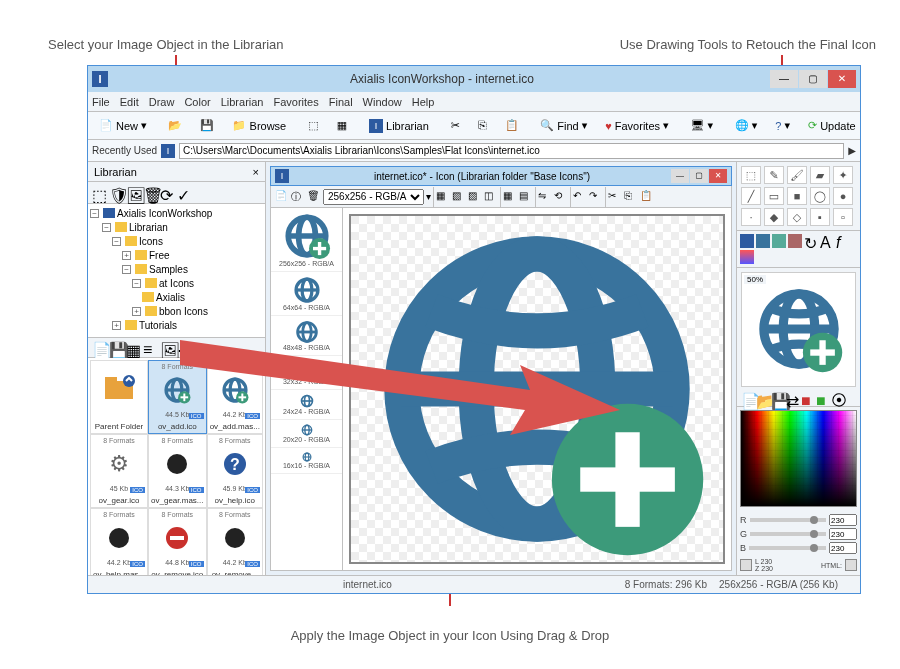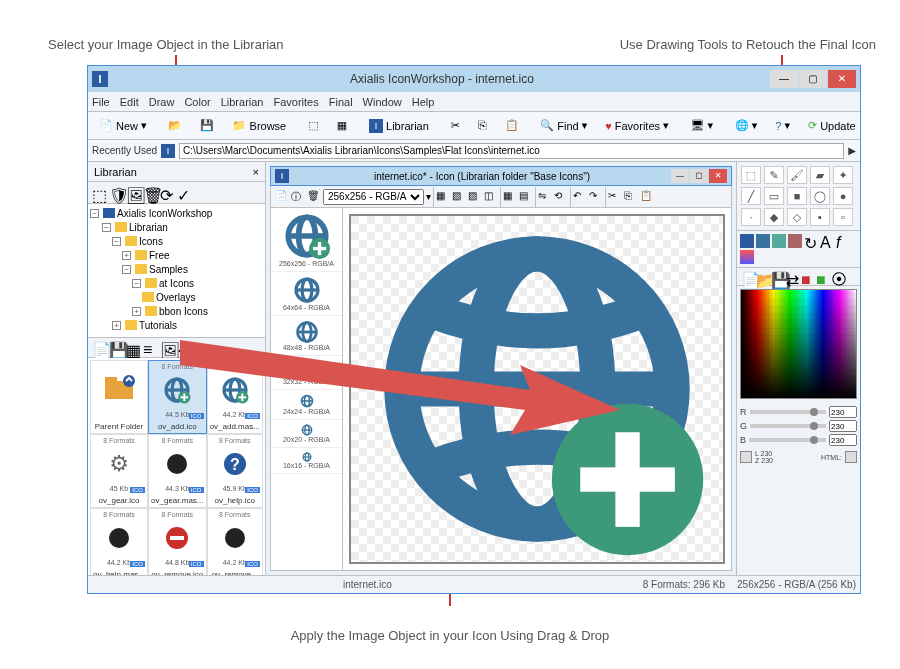--- a/index.html
+++ b/index.html
@@ -65,21 +65,21 @@
 .preview .zoom{position:absolute;top:2px;left:2px;font-size:8px;background:#f0f4f8;padding:0 3px}
 .palette-tools{height:18px;padding:0 4px;display:flex;gap:3px;align-items:center;border-bottom:1px solid #c0c0c0}
 .palette-tools .ic{width:12px;height:12px;cursor:pointer}
 .palette{height:110px;margin:3px;background:linear-gradient(90deg,#000,#f00,#ff0,#0f0,#0ff,#00f,#f0f,#fff),linear-gradient(#fff,#000);background-blend-mode:multiply;border:1px solid #888;cursor:crosshair;position:relative}
 .palette::before{content:"";position:absolute;inset:0;background:repeating-linear-gradient(0deg,transparent 0 6px,rgba(0,0,0,.05) 6px 7px),repeating-linear-gradient(90deg,transparent 0 6px,rgba(0,0,0,.05) 6px 7px)}
 .rgb{padding:3px;font-size:9px;color:#444}
 .rgb-row{display:flex;align-items:center;gap:3px;height:14px}
 .rgb-row .sld{flex:1;height:4px;background:#ccc;position:relative}
 .rgb-row .knob{width:8px;height:8px;background:#888;border-radius:50%;position:absolute;right:8px;top:-2px}
 .rgb-row input{width:28px;font-size:8px;height:12px}
-.statusbar{height:18px;background:#f0f4f8;border-top:1px solid #c0c0c0;display:flex;align-items:center;font-size:10px;color:#555;padding:0 4px}
+.statusbar{height:18px;background:#f0f4f8;border-top:1px solid #c0c0c0;display:flex;align-items:center;font-size:10px;color:#555;padding:0 22px}
 .statusbar span:first-child{flex:1;text-align:center}
 .arrow{position:absolute;pointer-events:none;z-index:50}
 </style>
 </head>
 <body>
 
 <div class="annotation" style="left:48px;top:37px">Select your Image Object in the Librarian</div>
 <div class="annotation" style="right:24px;top:37px;text-align:center">Use Drawing Tools to Retouch the Final Icon</div>
 <div class="annotation" style="left:0;right:0;top:628px;text-align:center">Apply the Image Object in your Icon Using Drag &amp; Drop</div>
 <div class="anno-line" style="left:175px;top:55px;height:250px"></div>
@@ -233,21 +233,21 @@
             </div>
             <div class="tree-row">
               <span class="ind" style="width:40px"></span>
               <span class="tog">−</span>
               <span class="fld"></span>
               <span>at Icons</span>
             </div>
             <div class="tree-row">
               <span class="ind" style="width:50px"></span>
               <span class="fld"></span>
-              <span>Overlays</span>
+              <span>Axialis</span>
             </div>
             <div class="tree-row">
               <span class="ind" style="width:40px"></span>
               <span class="tog">+</span>
               <span class="fld"></span>
               <span>bbon Icons</span>
             </div>
             <div class="tree-row">
               <span class="ind" style="width:20px"></span>
               <span class="tog">+</span>
@@ -548,20 +548,35 @@
       <div class="shapetoolbar">
         <span class="sh" style="background:#2c5aa0"></span>
         <span class="sh" style="background:#39739d"></span>
         <span class="sh" style="background:#5a9"></span>
         <span class="sh" style="background:#a66"></span>
         <span class="sh">↻</span>
         <span class="sh">A</span>
         <span class="sh"><i>f</i></span>
         <span class="sh" style="background:linear-gradient(#f55,#55f)"></span>
       </div>
+      <div class="preview">
+        <span class="zoom">50%</span>
+        <svg viewBox="0 0 256 256" width="90" height="90">
+          <g fill="none" stroke="#39739d" stroke-width="26">
+            <circle cx="128" cy="128" r="100"></circle>
+              <ellipse cx="128" cy="128" rx="45" ry="100"></ellipse>
+            <line x1="28" y1="128" x2="228" y2="128"></line>
+            <path d="M50 70 Q128 100 206 70"></path>
+              <path d="M50 186 Q128 156 206 186"></path>
+          </g>
+          <circle cx="195" cy="195" r="56" fill="#3c9a7a"></circle>
+          <rect x="186" y="160" width="18" height="70" fill="#fff"></rect>
+          <rect x="160" y="186" width="70" height="18" fill="#fff"></rect>
+        </svg>
+      </div>
       <div class="palette-tools">
         <span class="ic">📄</span>
         <span class="ic">📂</span>
         <span class="ic">💾</span>
         <span class="ic">⇄</span>
         <span class="ic" style="color:#c33">■</span>
         <span class="ic" style="color:#3a3">■</span>
         <span class="ic">⦿</span>
       </div>
       <div class="palette"></div>

